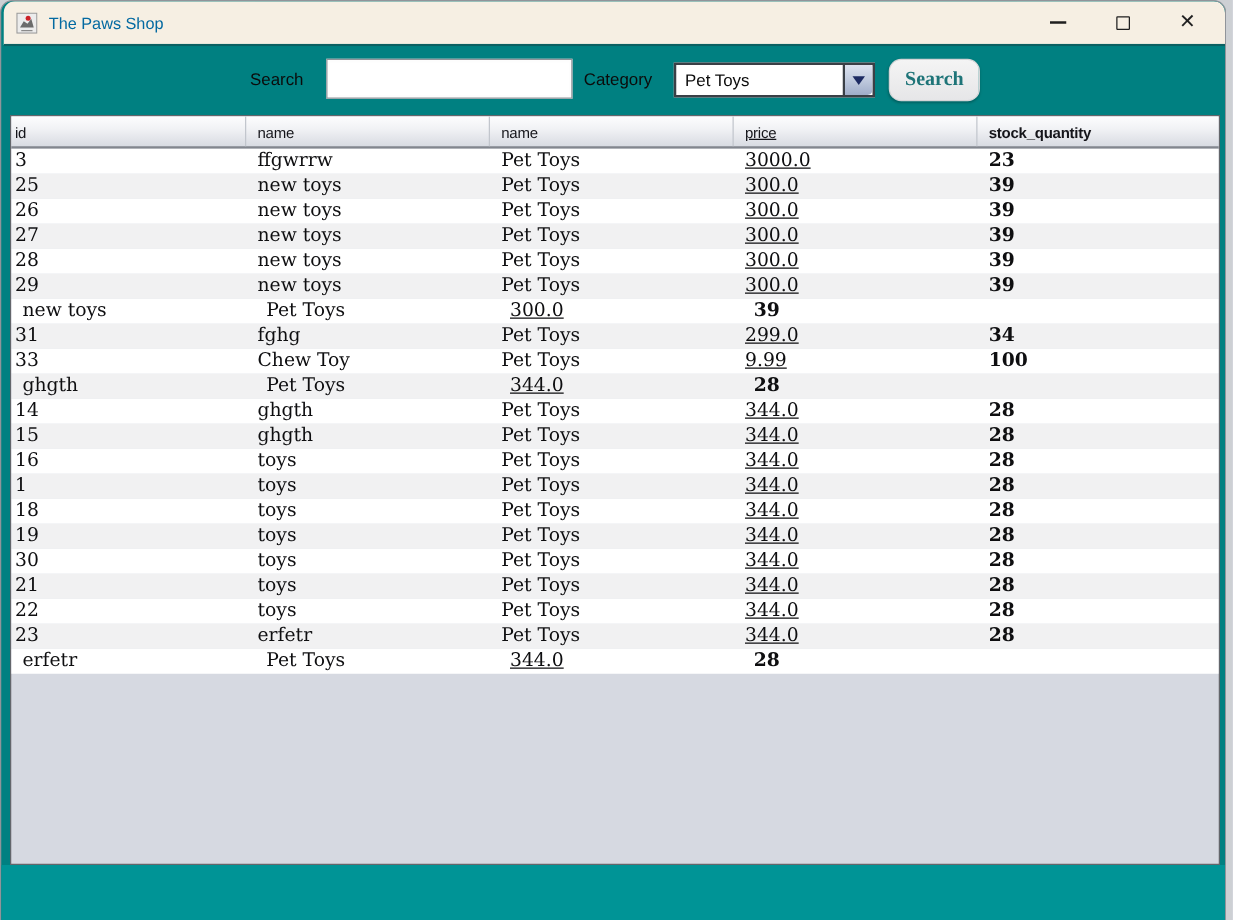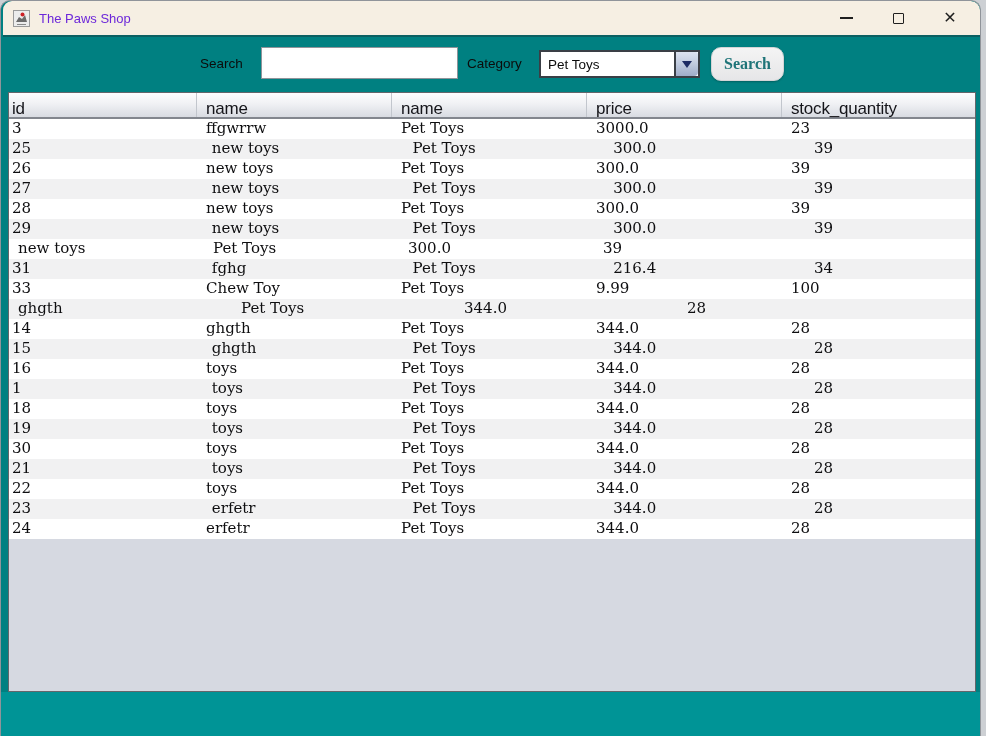--- a/index.html
+++ b/index.html
@@ -16,21 +16,21 @@
 
   
   .titlebar {
     height:36px; margin-left:2px;
     background:#f6efe3;
     border-radius:9px 9px 0 0;
     border-bottom:2px solid #0b6062;
     display:flex; align-items:center;
   }
   .app-icon { width:17px; height:17px; margin-left:10px; flex:0 0 auto; }
-  .win-title { margin-left:9px; font-size:13px; color:#6d28d9; flex:1 1 auto; }
+  .win-title { margin-left:9px; font-size:13px; color:#0369a1; flex:1 1 auto; }
   .win-controls { display:flex; align-items:center; gap:36px; margin-right:22px; }
   .ctrl { width:16px; height:16px; display:flex; align-items:center; justify-content:center; cursor:default; }
   .min-glyph { width:13px; height:0; border-top:2px solid #1f1f1f; }
   .max-glyph { width:11px; height:11px; border:1.6px solid #1f1f1f; border-radius:1px; }
   .close-glyph { font-size:16px; color:#1f1f1f; line-height:16px; }
 
   
   .tb-label { position:absolute; font-size:13.5px; color:#0b0b0b; }
   .lbl-search { left:199px; top:55px; }
   .lbl-category { left:466px; top:55px; }
@@ -67,35 +67,35 @@
 
   
   .scrollpane {
     position:absolute; left:7px; top:91px; width:968px; height:600px;
     border:1px solid #63666b; background:#d6d9e1; overflow:hidden;
   }
   .thead { display:flex; height:26px;
     background:linear-gradient(#fdfdfe 0%, #f0f1f4 45%, #d8dbe2 100%);
     border-bottom:2px solid #82868e;
   }
-  .hcell { font-size:17px; color:#15151a; letter-spacing:-0.2px;
+  .hcell { font-size:12px; color:#15151a; letter-spacing:-0.2px;
     padding-top:6px; padding-left:9px; border-right:1px solid #c2c6cd; height:100%;
   }
   .hcell:last-child { border-right:none; }
   .trow { display:flex; height:20px; background:#ffffff; }
-  .trow.alt { background:#f1f1f2;gap:28px; }
+  .trow.alt { background:#f1f1f2; }
   .cell {
     font-family:"DejaVu Serif","Liberation Serif",serif; font-size:15px; color:#0e0e10;
     line-height:19px; padding-left:9px; overflow:hidden; white-space:nowrap;
   }
   .c0 { width:188px; padding-left:3px; }
   .c1 { width:195px; }
   .c2 { width:195px; }
-  .c3 { width:195px; }
-  .c4 { width:192px; }
+  .c3 { width:195px;text-decoration:underline; }
+  .c4 { width:192px;font-weight:bold; }
   .hcell.c0 { padding-left:3px; }
 
   
   .bottombar { position:absolute; left:0; top:691px; width:100%; height:45px; background:#009496; }
 </style>
 </head>
 <body>
 
 <div class="window">
 
@@ -185,21 +185,21 @@
         <div class="trow">
           <div class="cell c1">new toys</div>
           <div class="cell c2">Pet Toys</div>
           <div class="cell c3">300.0</div>
           <div class="cell c4">39</div>
         </div>
         <div class="trow alt">
           <div class="cell c0">31</div>
           <div class="cell c1">fghg</div>
           <div class="cell c2">Pet Toys</div>
-          <div class="cell c3">216.4</div>
+          <div class="cell c3">299.0</div>
           <div class="cell c4">34</div>
         </div>
         <div class="trow">
           <div class="cell c0">33</div>
           <div class="cell c1">Chew Toy</div>
           <div class="cell c2">Pet Toys</div>
           <div class="cell c3">9.99</div>
           <div class="cell c4">100</div>
         </div>
         <div class="trow alt">
@@ -272,21 +272,20 @@
           <div class="cell c4">28</div>
         </div>
         <div class="trow alt">
           <div class="cell c0">23</div>
           <div class="cell c1">erfetr</div>
           <div class="cell c2">Pet Toys</div>
           <div class="cell c3">344.0</div>
           <div class="cell c4">28</div>
         </div>
         <div class="trow">
-          <div class="cell c0">24</div>
           <div class="cell c1">erfetr</div>
           <div class="cell c2">Pet Toys</div>
           <div class="cell c3">344.0</div>
           <div class="cell c4">28</div>
         </div>
       </div>
   </div>
 
   <div class="bottombar">
     

